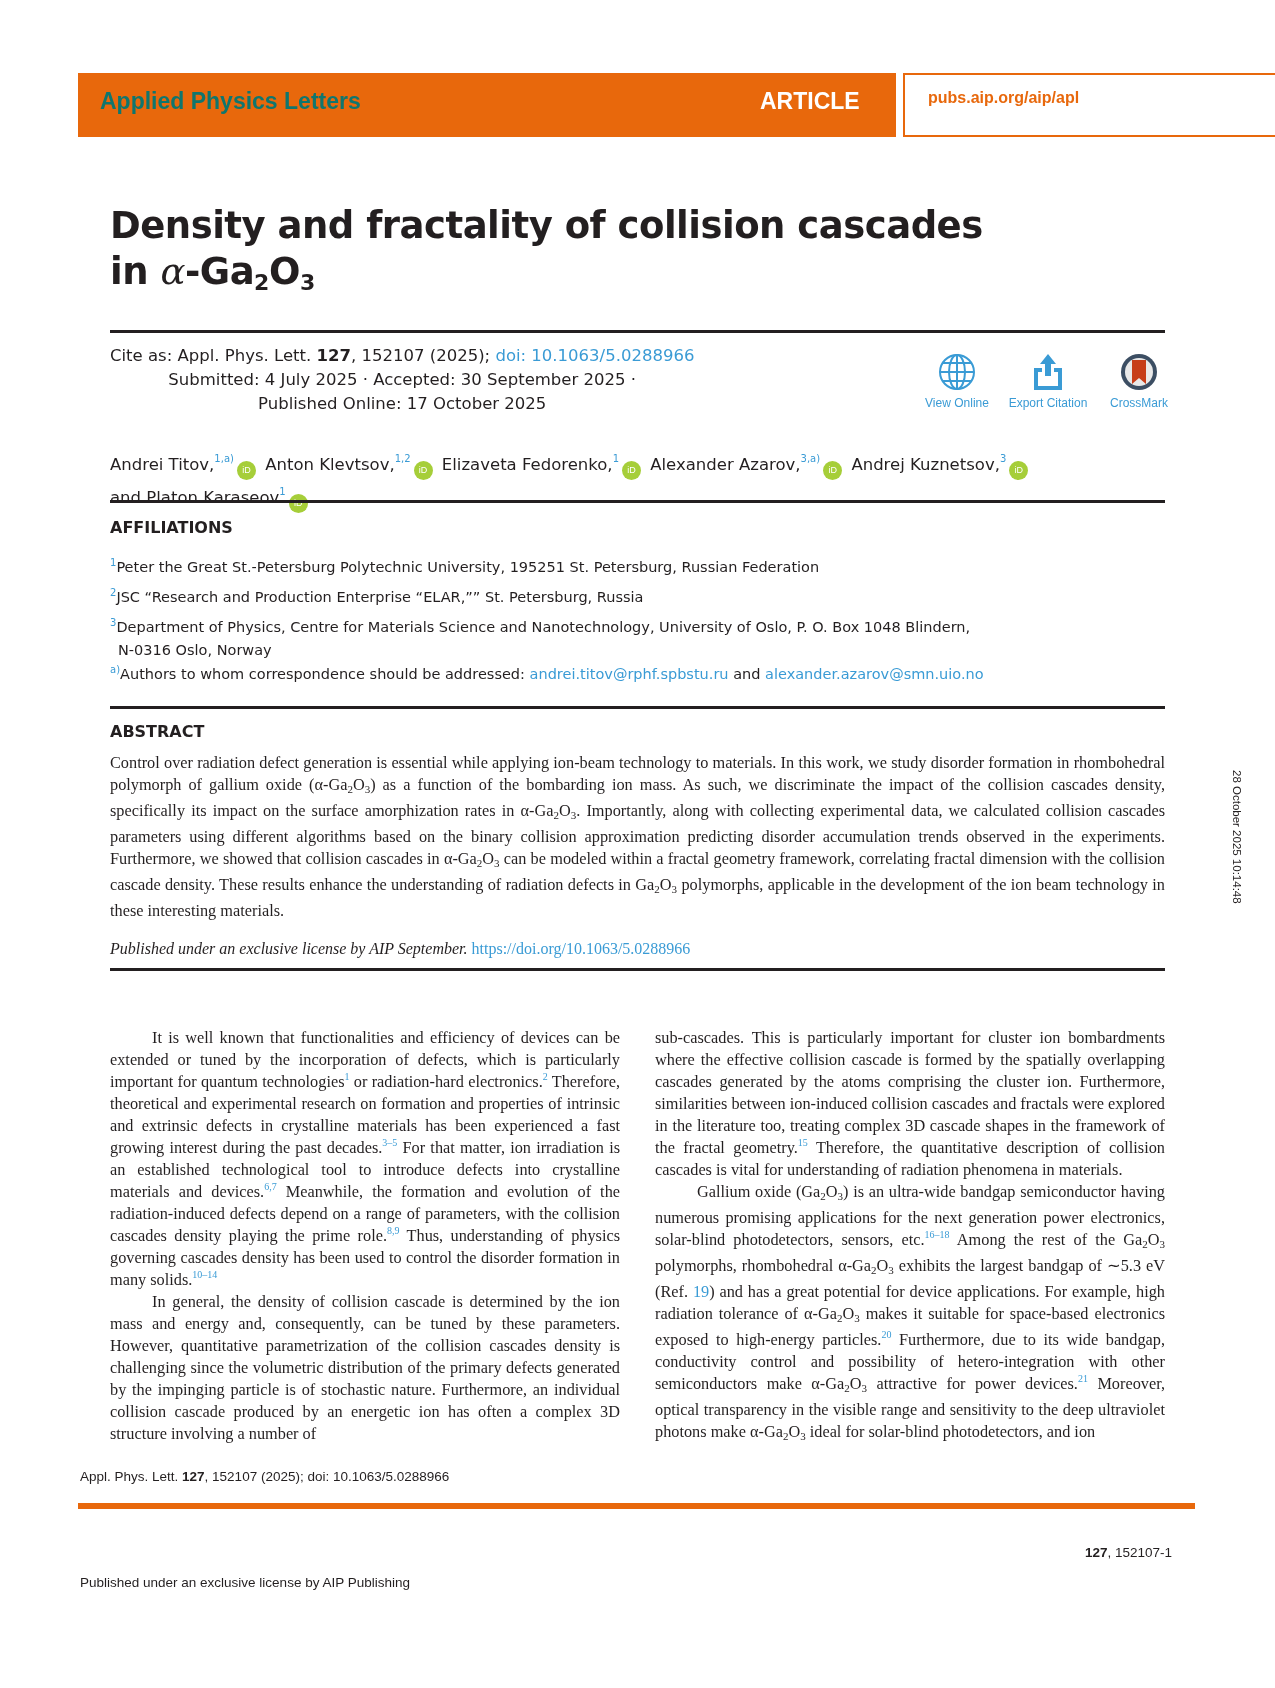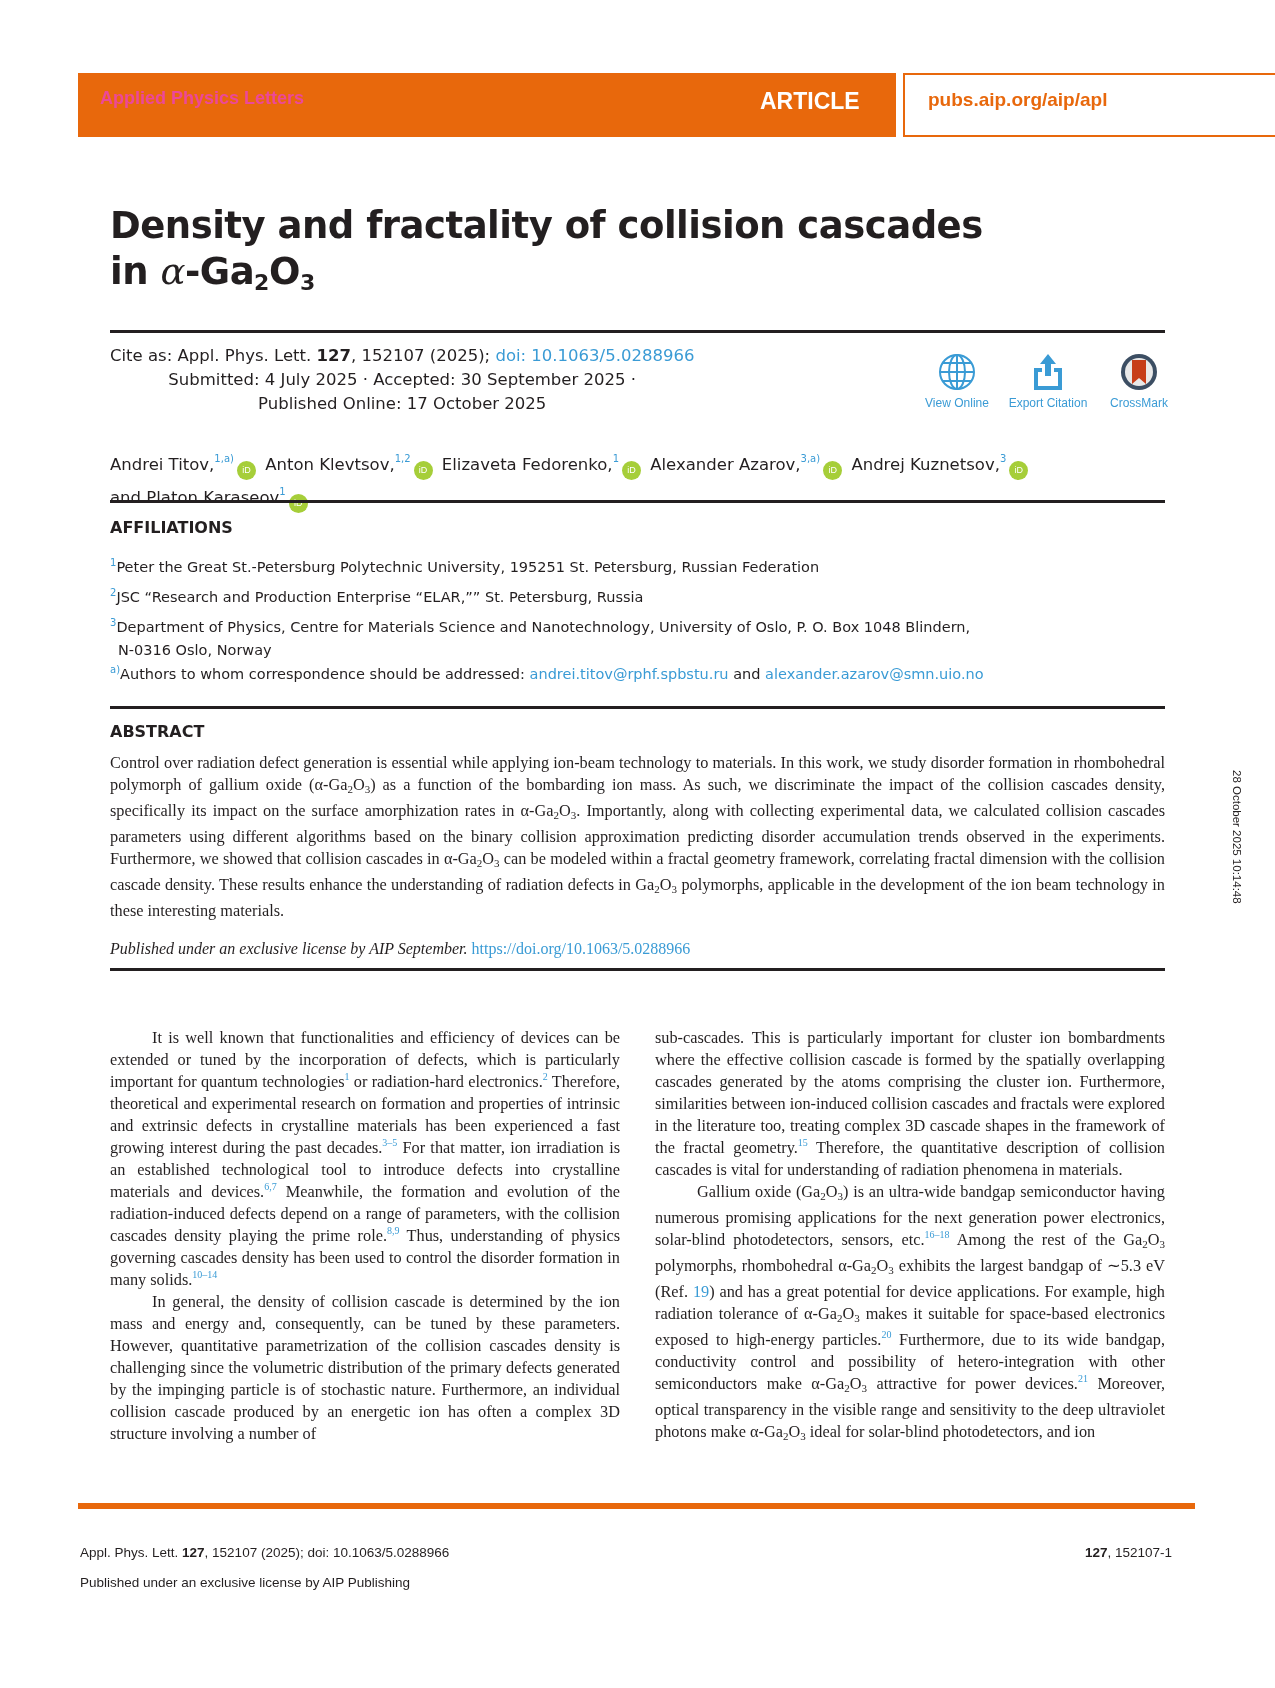--- a/index.html
+++ b/index.html
@@ -3,24 +3,24 @@
 <meta charset="utf-8">
 <style>
   * { box-sizing: border-box; margin: 0; padding: 0; }
   html, body { width: 1275px; height: 1688px; background: #ffffff; overflow: hidden; }
   body { position: relative; font-family: "Liberation Serif", serif; color: #231f20; }
 
   .abs { position: absolute; }
 
   
   .hdr-bar { left: 78px; top: 73px; width: 818px; height: 64px; background: #e8680c; }
-  .hdr-journal { left: 100px; top: 88px; font-family: "Liberation Sans", sans-serif; font-weight: bold; font-size: 18px; color: #ec4899; }
+  .hdr-journal { left: 100px; top: 88px; font-family: "Liberation Sans", sans-serif; font-weight: bold; font-size: 23px; color: #0f766e; }
   .hdr-article { left: 760px; top: 88px; font-family: "Liberation Sans", sans-serif; font-weight: bold; font-size: 23px; color: #ffffff; }
   .hdr-box { left: 903px; top: 73px; width: 380px; height: 64px; border: 2px solid #e8680c; border-right: none; }
-  .hdr-url { left: 928px; top: 89px; font-family: "Liberation Sans", sans-serif; font-weight: bold; font-size: 19px; color: #e8680c; }
+  .hdr-url { left: 928px; top: 89px; font-family: "Liberation Sans", sans-serif; font-weight: bold; font-size: 16px; color: #e8680c; }
 
   
   .title { left: 110px; top: 203px; width: 900px; font-family: "DejaVu Sans", sans-serif; font-weight: bold; font-size: 37px; line-height: 46px; color: #231f20; letter-spacing: -0.5px; }
   .title sub { font-size: 22px; vertical-align: -6px; }
   .title .greek { font-family: "DejaVu Serif", serif; font-style: italic; font-weight: normal; }
 
   .rule { left: 110px; width: 1055px; height: 3px; background: #231f20; }
 
   
   .cite { left: 110px; top: 344px; font-family: "DejaVu Sans", sans-serif; font-size: 16.5px; line-height: 24px; color: #231f20; text-align: center; }
@@ -59,21 +59,21 @@
   .body-col sup { font-size: 10px; color: #3a9bd5; vertical-align: 7px; line-height: 0; }
   .body-left { left: 110px; }
   .body-right { left: 655px; }
 
   
   .stamp { left: 1225px; top: 770px; width: 20px; height: 180px; }
   .stamp span { position: absolute; left: 0; top: 0; transform-origin: 0 0; transform: translate(18px, 0) rotate(90deg); font-family: "Liberation Sans", sans-serif; font-size: 11.5px; color: #231f20; white-space: nowrap; }
 
   
   .foot-rule { left: 78px; top: 1503px; width: 1117px; height: 6px; background: #e8680c; }
-  .foot-cite { left: 80px; top: 1545px; font-family: "Liberation Sans", sans-serif; font-size: 13.5px; color: #231f20; white-space: nowrap; }
+  .foot-cite { left: 80px; top: 1469px; font-family: "Liberation Sans", sans-serif; font-size: 13.5px; color: #231f20; white-space: nowrap; }
   .foot-page { left: 1085px; top: 1545px; font-family: "Liberation Sans", sans-serif; font-size: 13.5px; color: #231f20; white-space: nowrap; }
   .foot-lic { left: 80px; top: 1575px; font-family: "Liberation Sans", sans-serif; font-size: 13.5px; color: #231f20; white-space: nowrap; }
 </style>
 </head>
 <body>
 
 <div class="abs hdr-bar"></div>
 <div class="abs hdr-journal">Applied Physics Letters</div>
 <div class="abs hdr-article">ARTICLE</div>
 <div class="abs hdr-box"></div>

